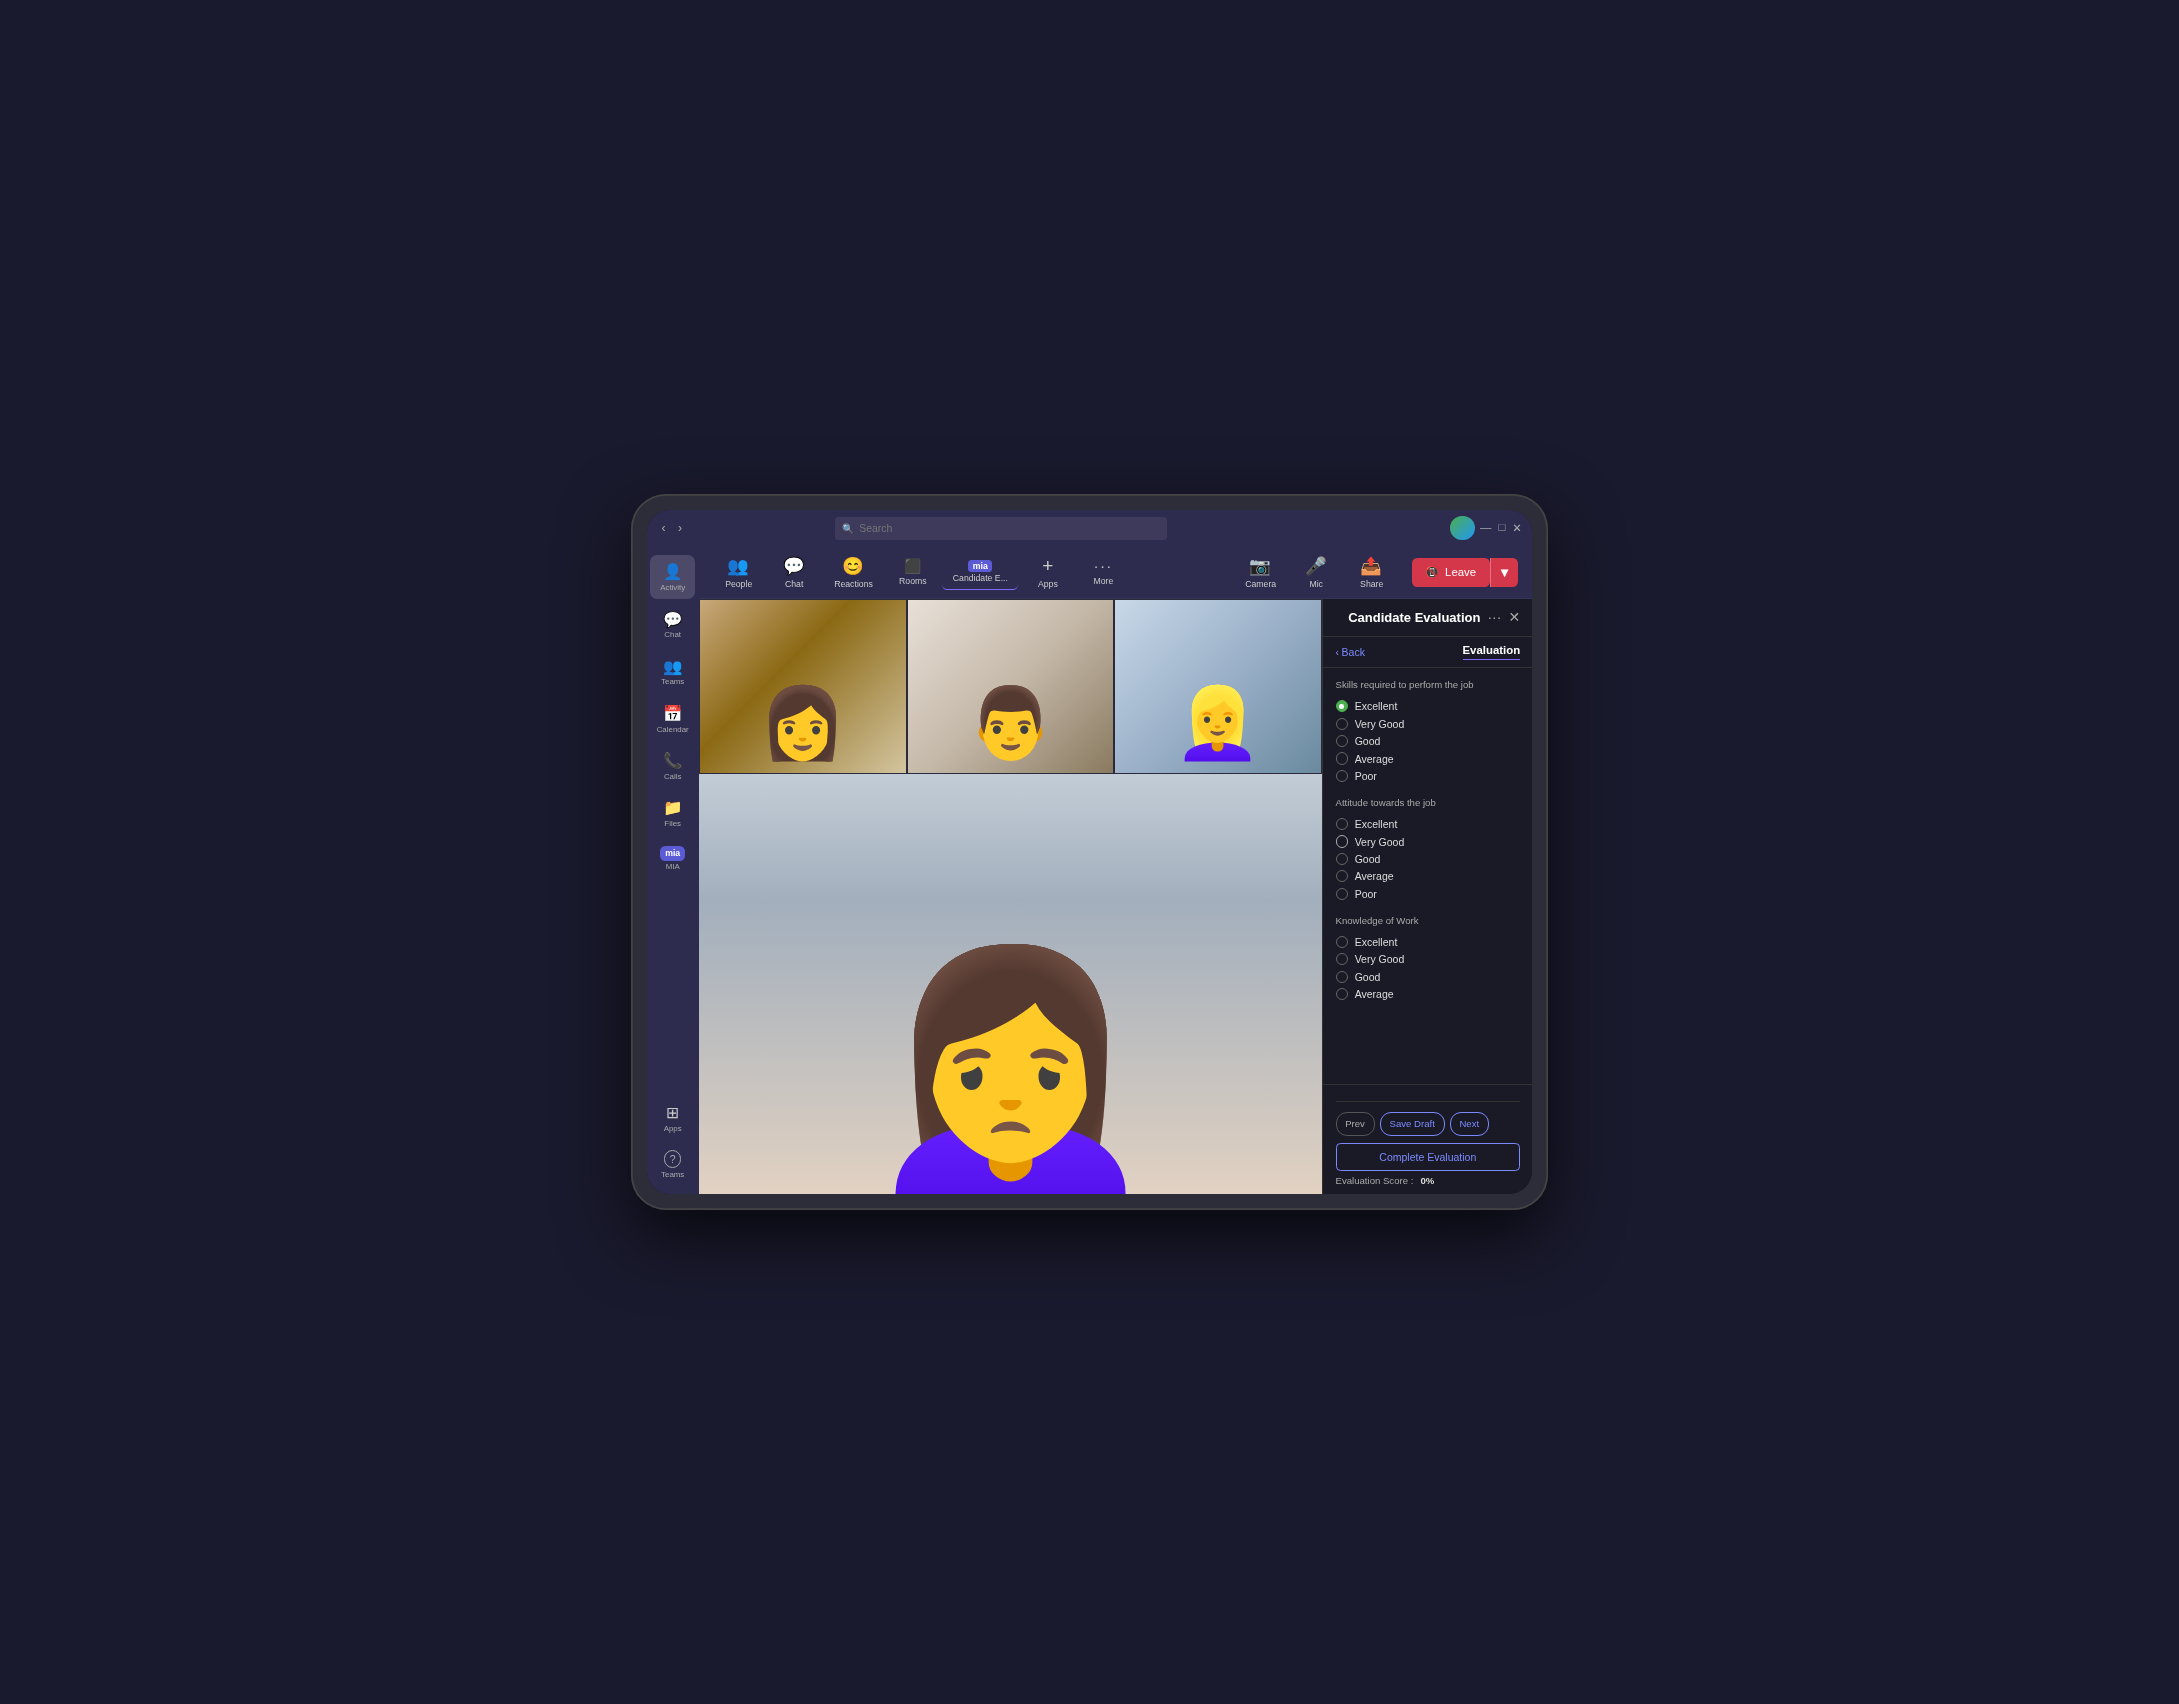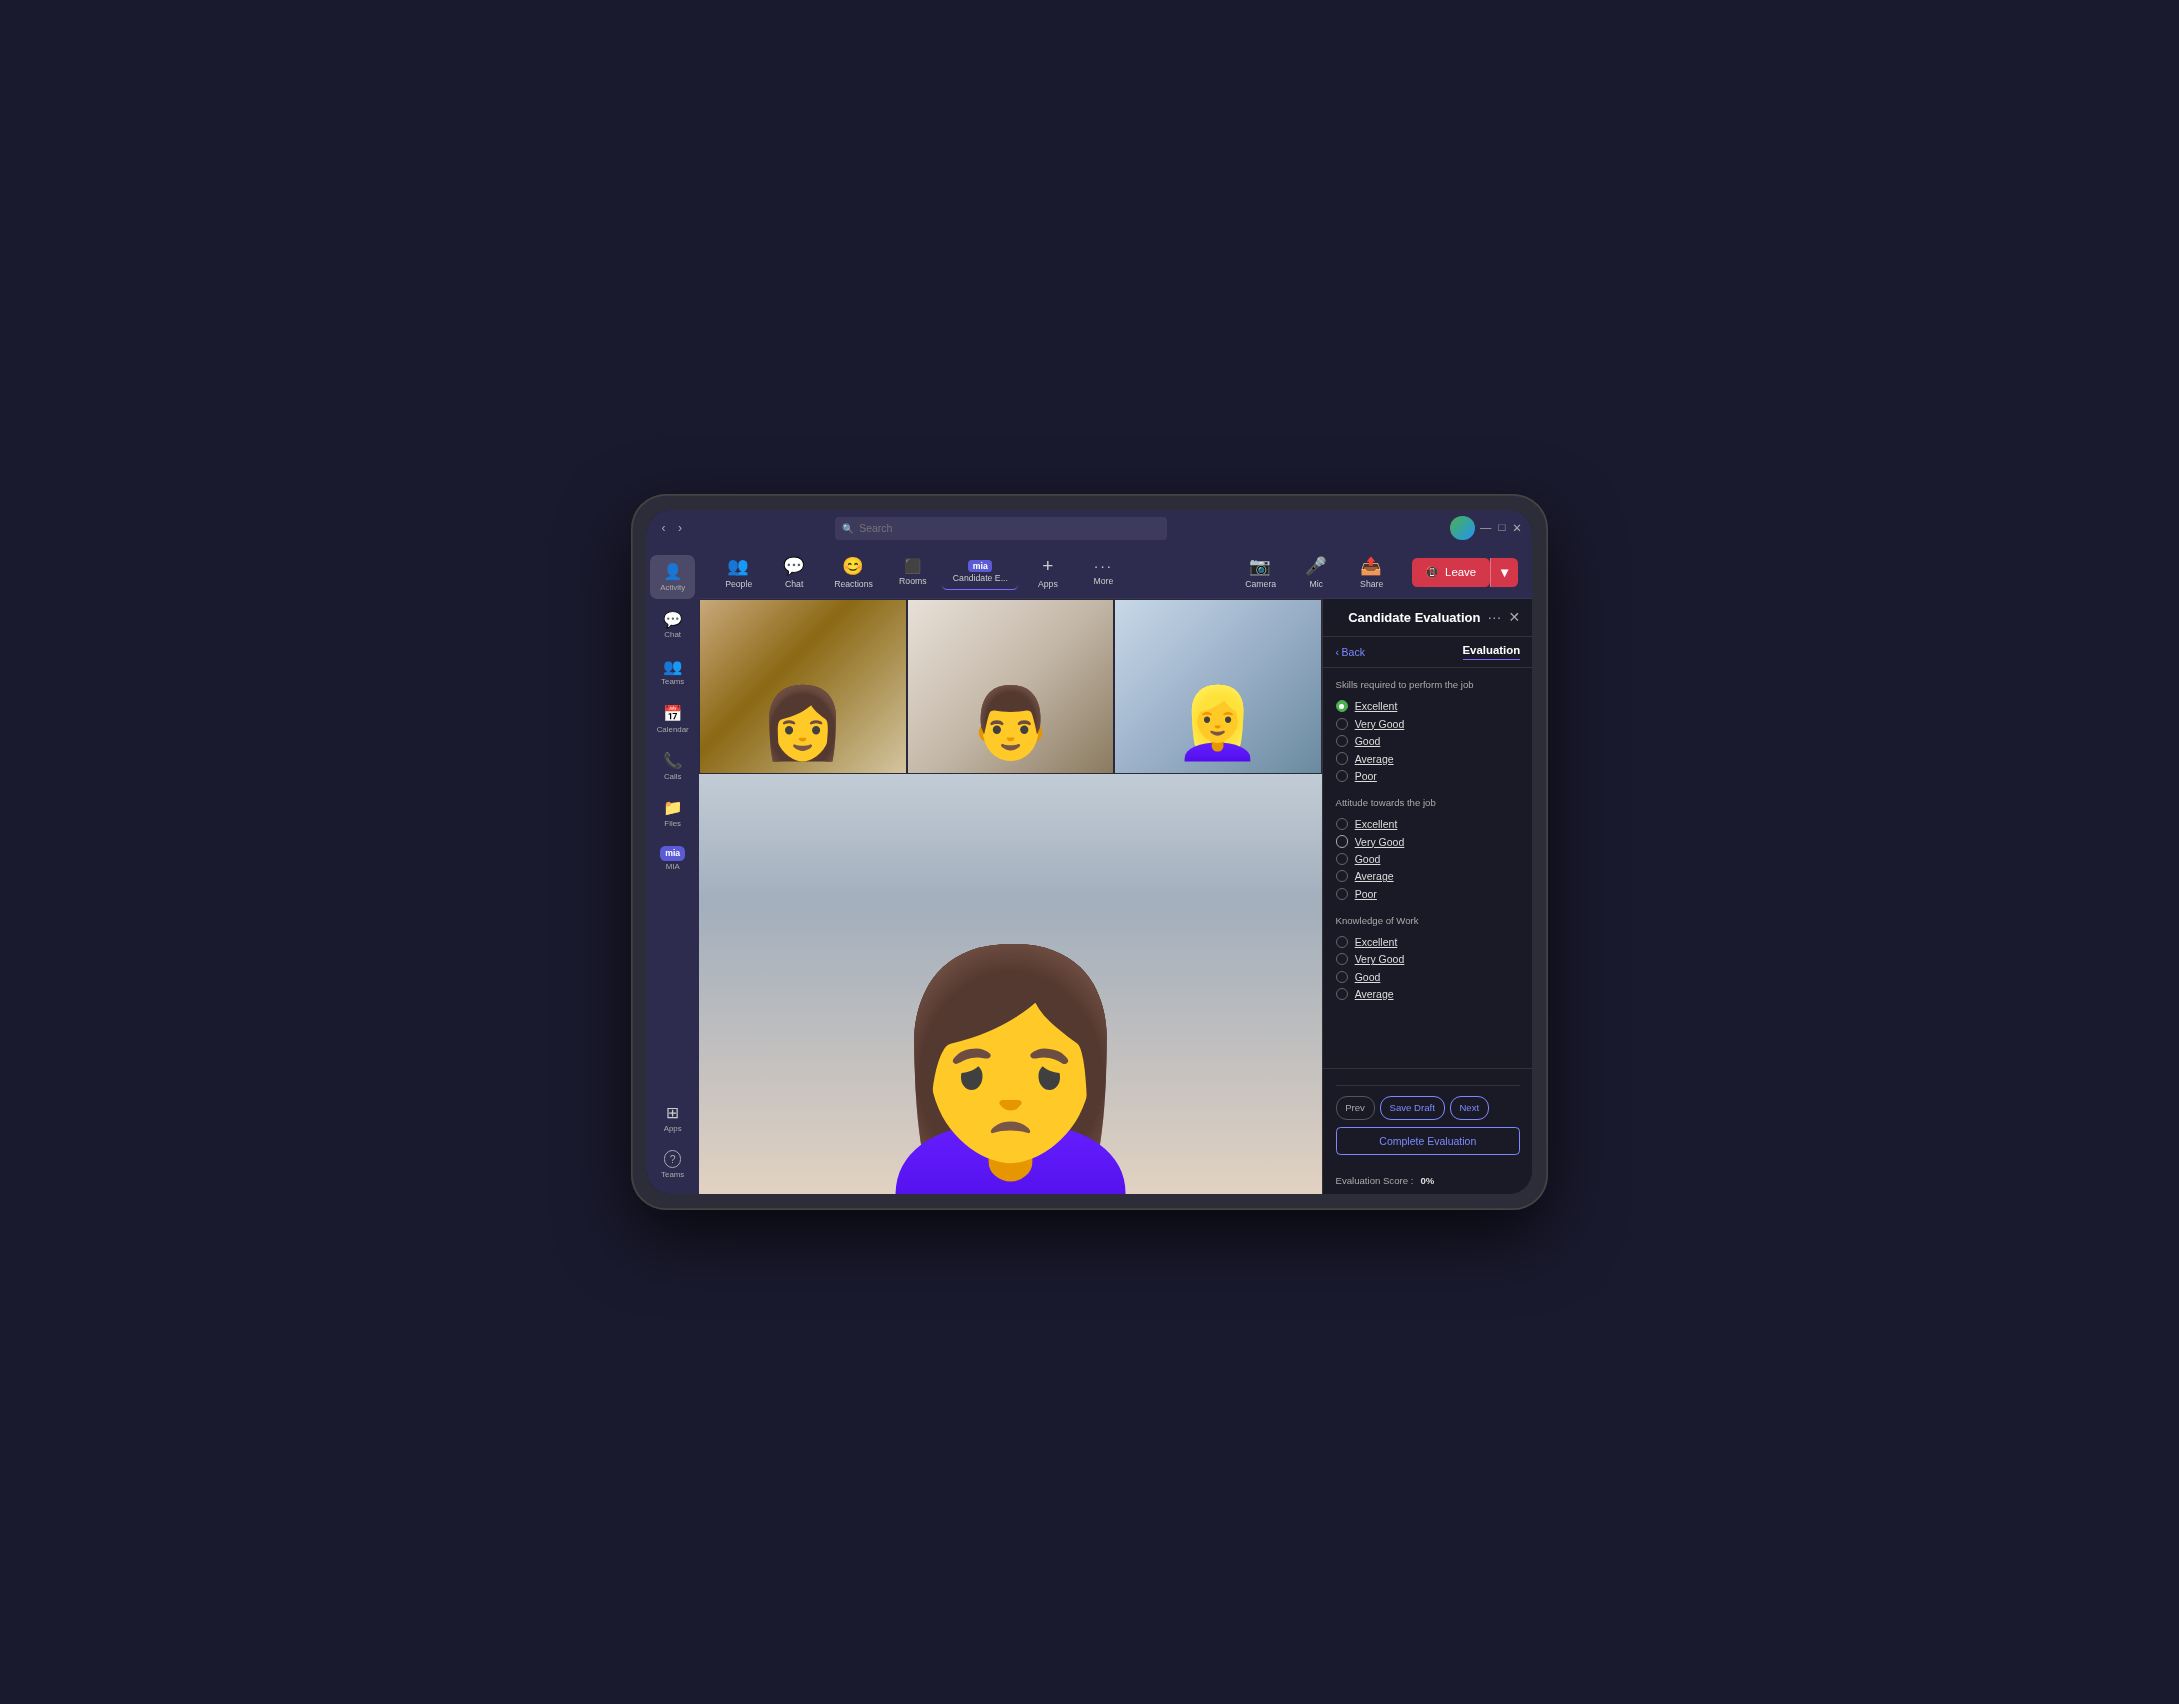--- a/index.html
+++ b/index.html
@@ -373,21 +373,20 @@
       height: 4.4px;
       background: white;
       border-radius: 50%;
     }
     .radio-circle.hovered {
       border-color: #aaa;
     }
     .radio-label {
       font-size: 10.5px;
       color: #ddd;
-      text-decoration: underline;
     }
 
     .section-divider {
       height: 0.9px;
       background: #333;
       margin: 7px 0 10.5px;
     }
 
     .panel-footer {
       padding: 8.7px 12.2px;
@@ -414,21 +413,21 @@
     }
     .complete-btn {
       width: 100%;
       padding: 7px;
       background: transparent;
       border: 0.9px solid #7c8aff;
       color: #7c8aff;
       border-radius: 4.4px;
       font-size: 10.5px;
       cursor: pointer;
-      margin-bottom: 20px;
+      margin-bottom: 4px;
     }
     .score-row {
       display: flex;
       align-items: center;
       gap: 7px;
       font-size: 9.6px;
       color: #aaa;
     }
     .score-value {
       color: #ddd;

